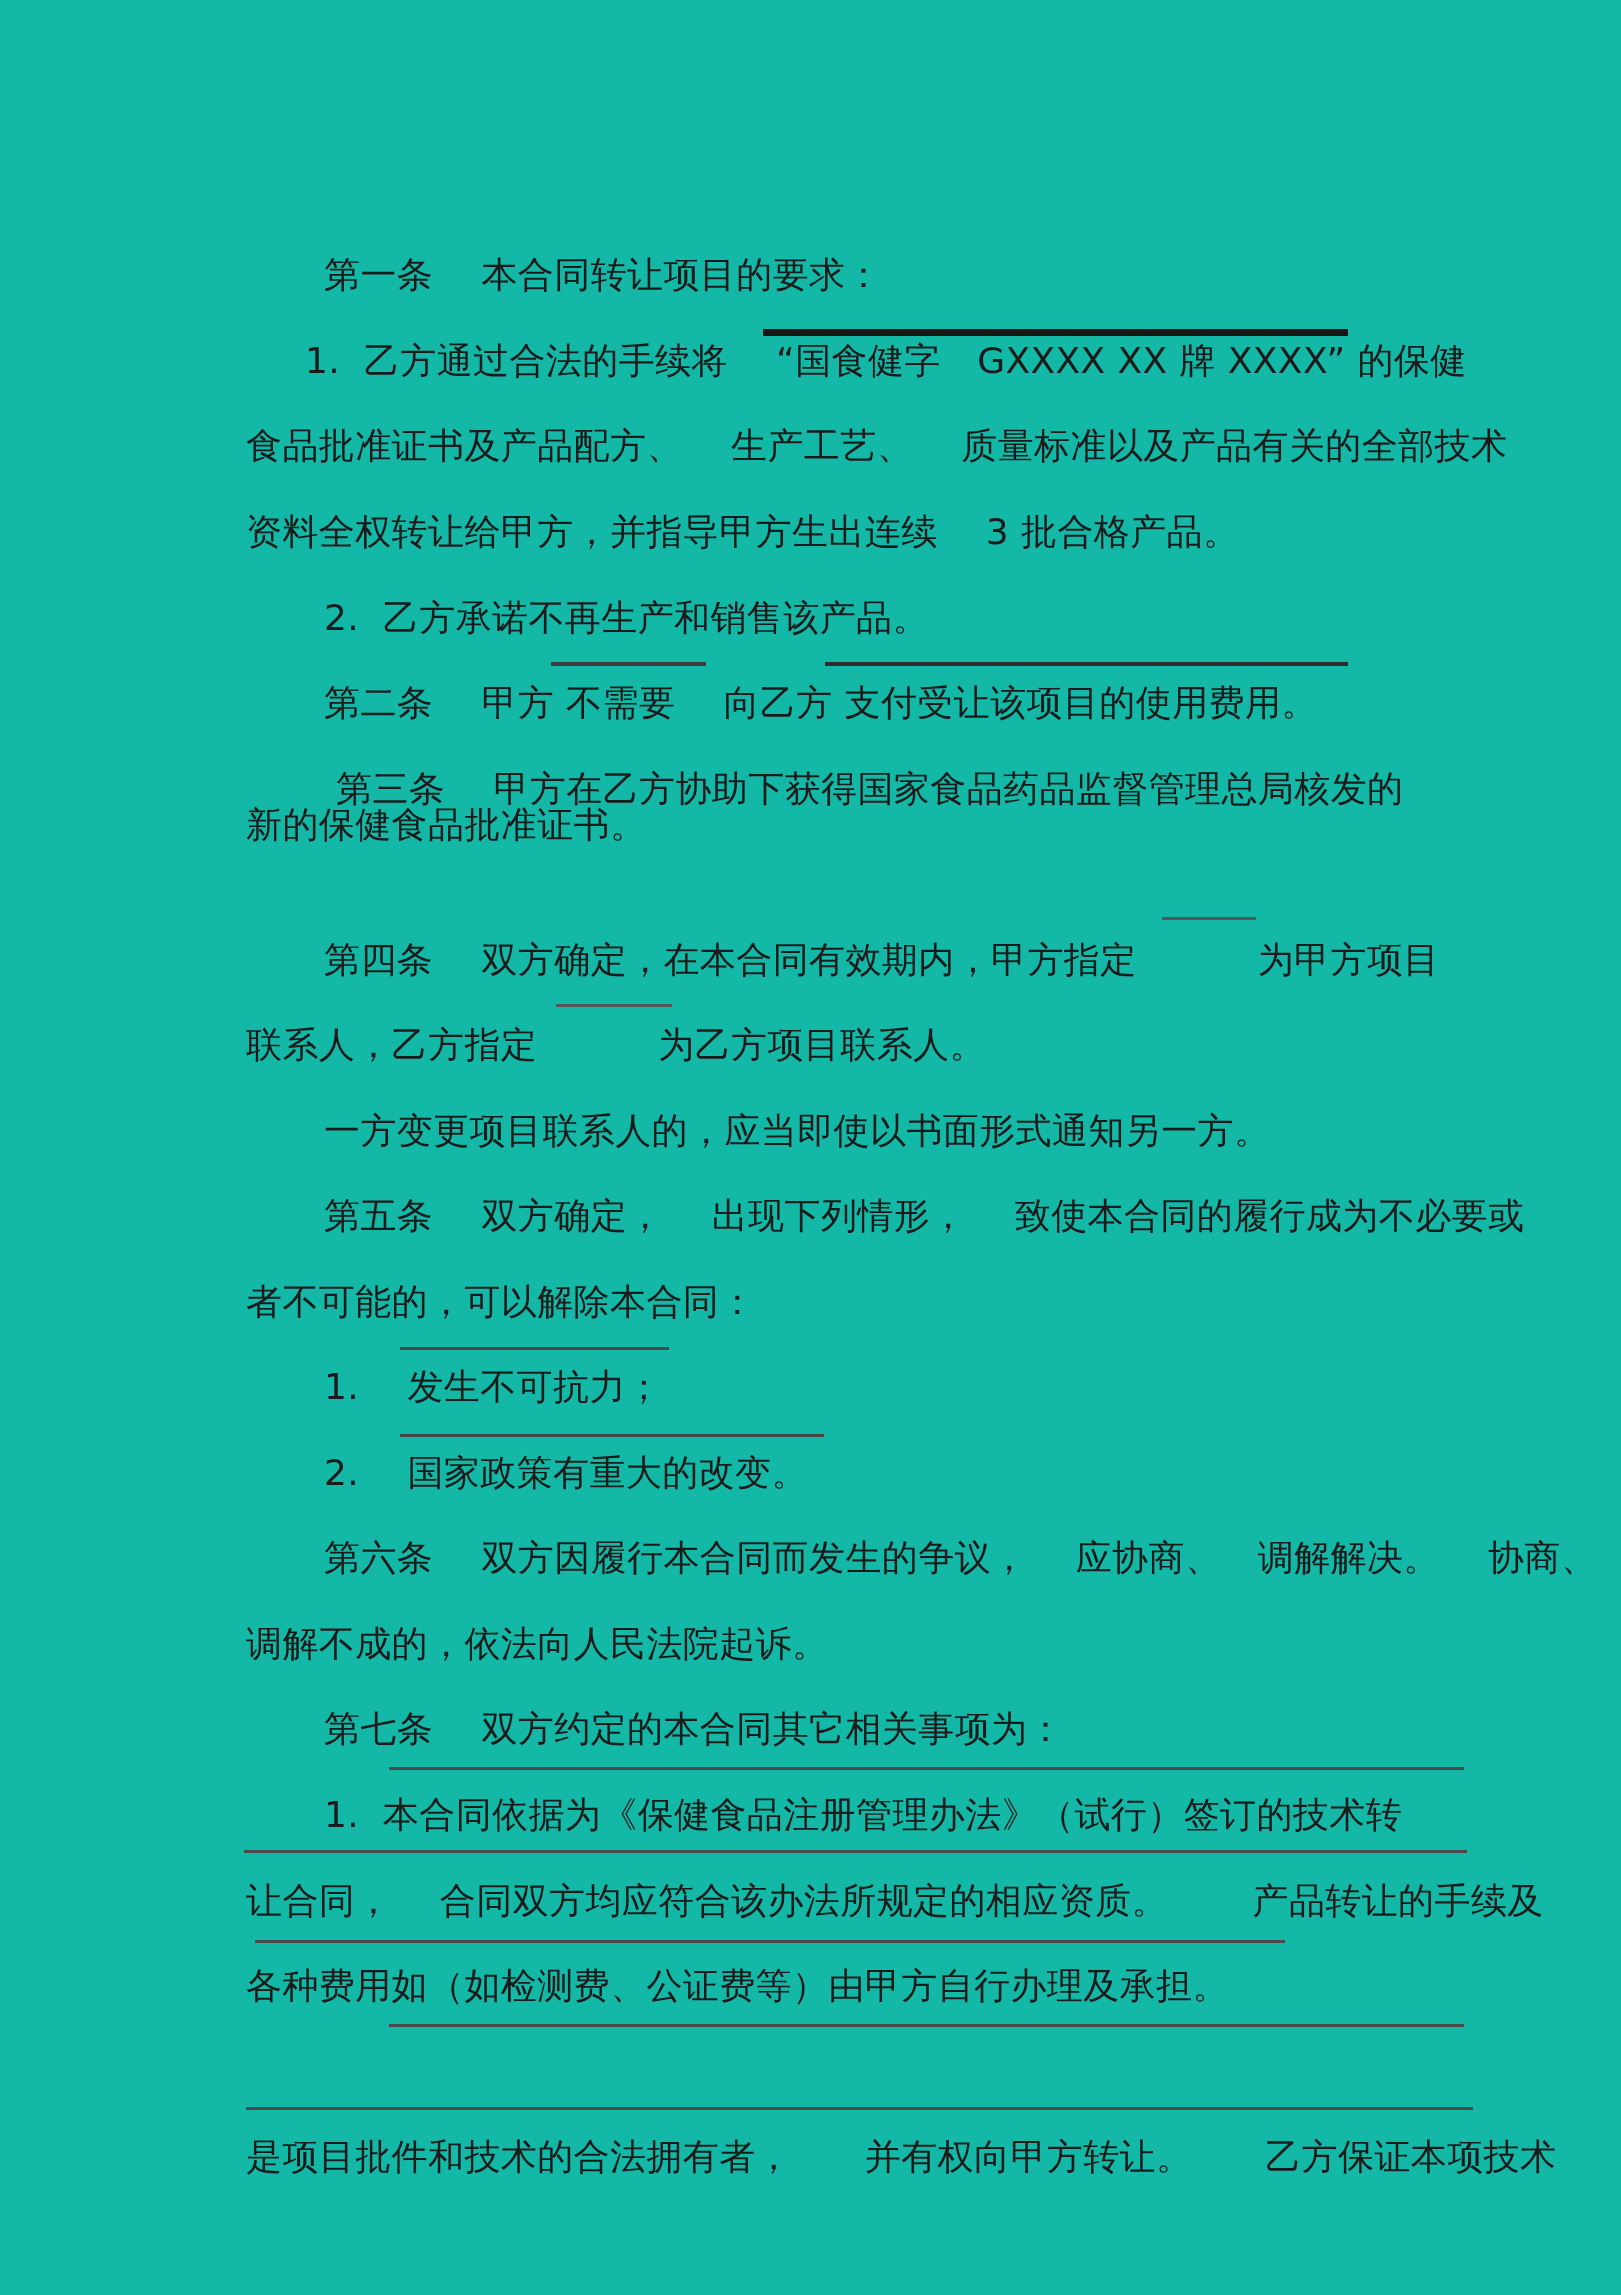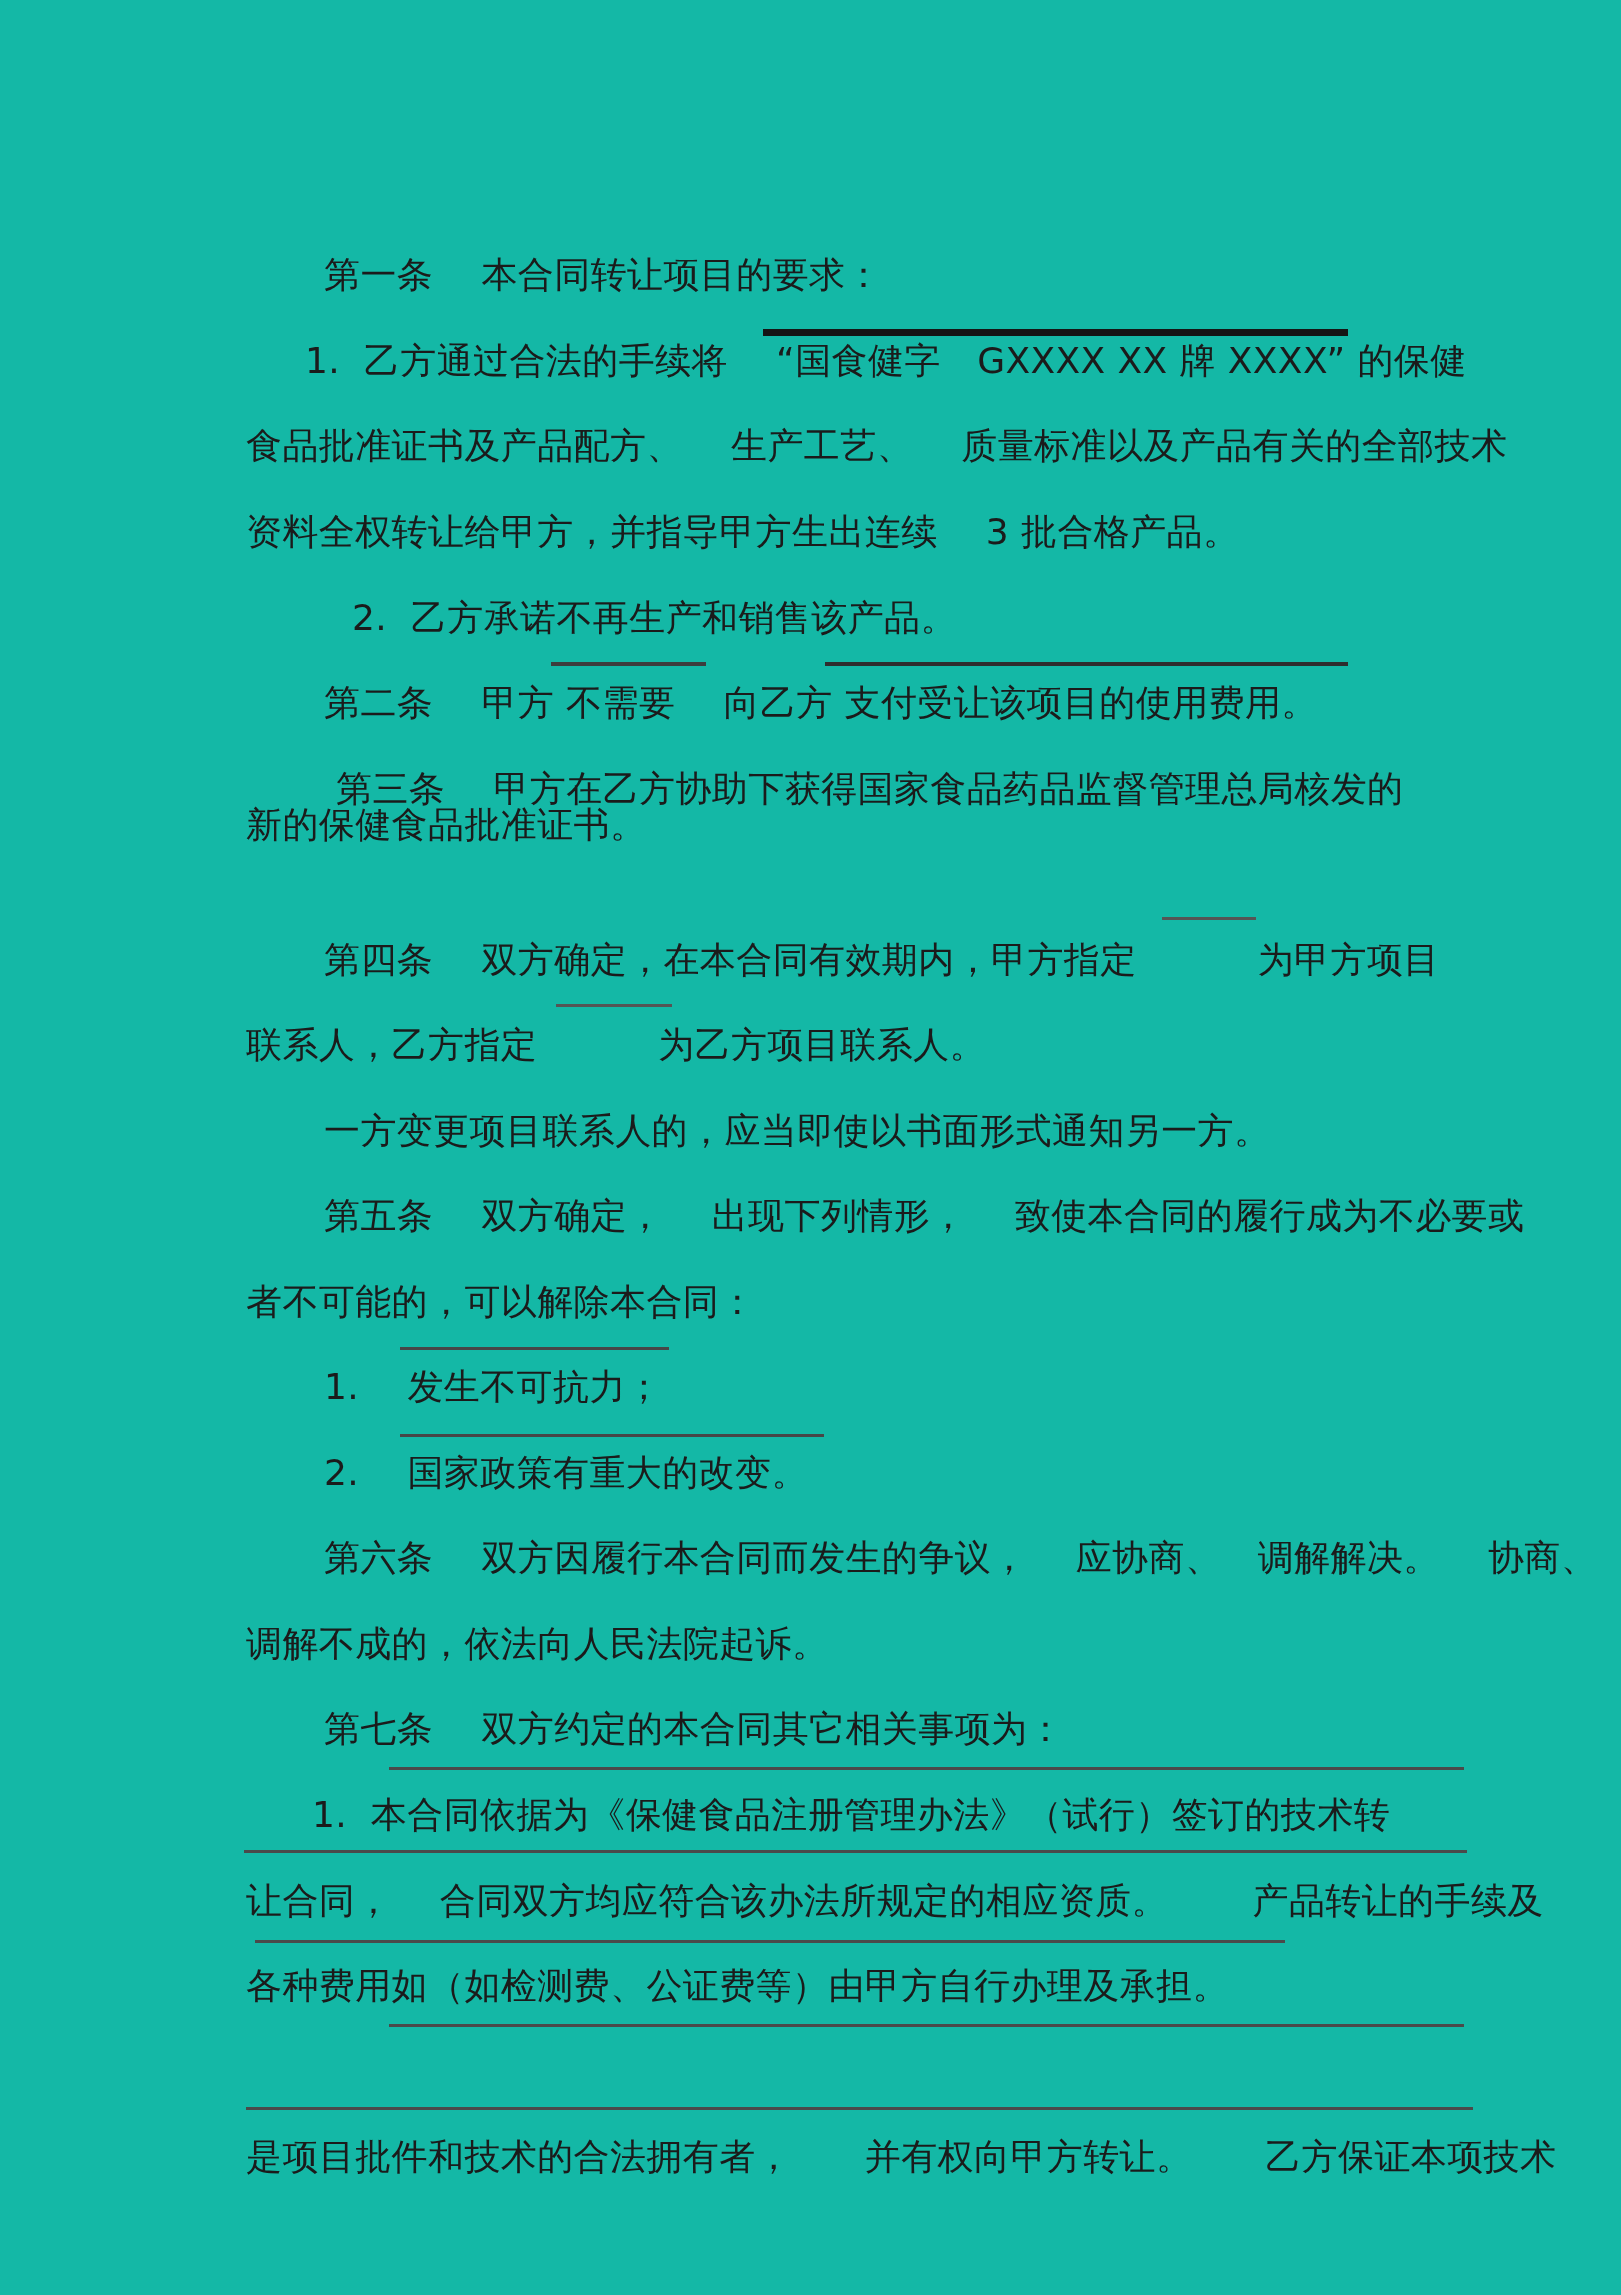--- a/index.html
+++ b/index.html
@@ -29,35 +29,35 @@
   }
 </style>
 </head>
 <body>
 
 <div id="page" style="color: rgb(27, 27, 27);">
     <div class="text-line" style="left: 324px; top: 257px;">第一条　 本合同转让项目的要求：</div>
     <div class="text-line" style="left: 305px; top: 343px;">1.  乙方通过合法的手续将　 “国食健字　GXXXX XX 牌 XXXX” 的保健</div>
     <div class="text-line" style="left: 246px; top: 428px;">食品批准证书及产品配方、　 生产工艺、　 质量标准以及产品有关的全部技术</div>
     <div class="text-line" style="left: 246px; top: 514px;">资料全权转让给甲方，并指导甲方生出连续　 3 批合格产品。</div>
-    <div class="text-line" style="left: 324px; top: 600px; margin-left: 28px;">2.  乙方承诺不再生产和销售该产品。</div>
+    <div class="text-line" style="left: 324px; top: 600px;">2.  乙方承诺不再生产和销售该产品。</div>
     <div class="text-line" style="left: 324px; top: 685px;">第二条　 甲方 不需要　 向乙方 支付受让该项目的使用费用。</div>
     <div class="text-line" style="left: 324px; top: 771px; margin-left: 12px;">第三条　 甲方在乙方协助下获得国家食品药品监督管理总局核发的</div>
     <div class="text-line" style="left: 246px; top: 807px;">新的保健食品批准证书。</div>
     <div class="text-line" style="left: 324px; top: 942px;">第四条　 双方确定，在本合同有效期内，甲方指定　　　 为甲方项目</div>
     <div class="text-line" style="left: 246px; top: 1027px;">联系人，乙方指定　　　 为乙方项目联系人。</div>
     <div class="text-line" style="left: 324px; top: 1113px;">一方变更项目联系人的，应当即使以书面形式通知另一方。</div>
     <div class="text-line" style="left: 324px; top: 1198px;">第五条　 双方确定，　 出现下列情形，　 致使本合同的履行成为不必要或</div>
     <div class="text-line" style="left: 246px; top: 1284px;">者不可能的，可以解除本合同：</div>
     <div class="text-line" style="left: 324px; top: 1369px;">1. 　发生不可抗力；</div>
     <div class="text-line" style="left: 324px; top: 1455px;">2. 　国家政策有重大的改变。</div>
     <div class="text-line" style="left: 324px; top: 1540px;">第六条　 双方因履行本合同而发生的争议，　 应协商、　调解解决。　 协商、</div>
     <div class="text-line" style="left: 246px; top: 1626px;">调解不成的，依法向人民法院起诉。</div>
     <div class="text-line" style="left: 324px; top: 1711px;">第七条　 双方约定的本合同其它相关事项为：</div>
-    <div class="text-line" style="left: 312px; top: 1797px;">1.  本合同依据为《保健食品注册管理办法》（试行）签订的技术转</div>
+    <div class="text-line" style="left: 324px; top: 1797px;">1.  本合同依据为《保健食品注册管理办法》（试行）签订的技术转</div>
     <div class="text-line" style="left: 246px; top: 1883px;">让合同，　 合同双方均应符合该办法所规定的相应资质。　　 产品转让的手续及</div>
     <div class="text-line" style="left: 246px; top: 1968px;">各种费用如（如检测费、公证费等）由甲方自行办理及承担。</div>
     <div class="text-line" style="left: 246px; top: 2139px;">是项目批件和技术的合法拥有者，　　并有权向甲方转让。　　乙方保证本项技术</div>
     <div class="rule" style="left: 763px; top: 329px; width: 585px; height: 6.5px; background: rgb(21, 21, 21);"></div>
     <div class="rule" style="left: 551px; top: 662px; width: 155px; height: 4.1px; background: rgb(61, 61, 61);"></div>
     <div class="rule" style="left: 825px; top: 662px; width: 523px; height: 4.1px; background: rgb(46, 46, 46);"></div>
     <div class="rule" style="left: 1162px; top: 917px; width: 94px; height: 3.3px; background: rgb(85, 85, 85);"></div>
     <div class="rule" style="left: 556px; top: 1004px; width: 116px; height: 3.3px; background: rgb(85, 85, 85);"></div>
     <div class="rule" style="left: 400px; top: 1347px; width: 269px; height: 3.3px; background: rgb(71, 71, 71);"></div>
     <div class="rule" style="left: 400px; top: 1434px; width: 424px; height: 3.3px; background: rgb(71, 71, 71);"></div>

